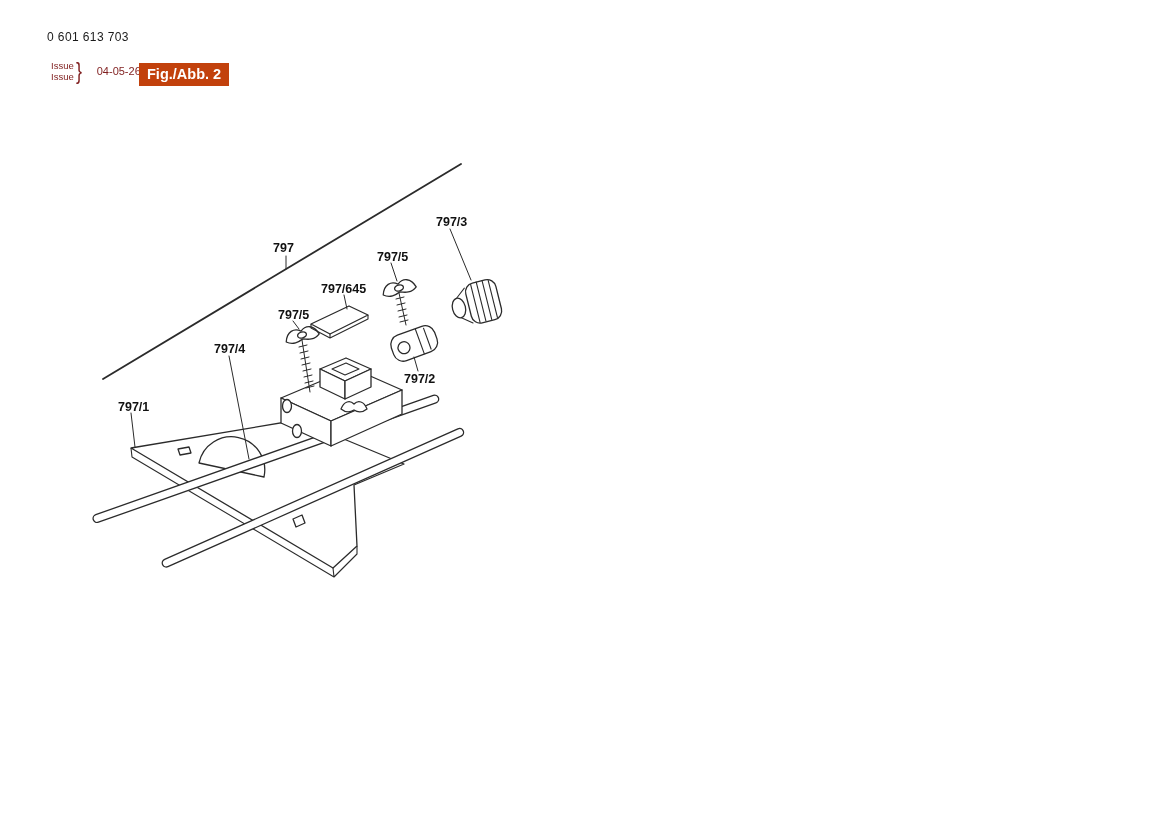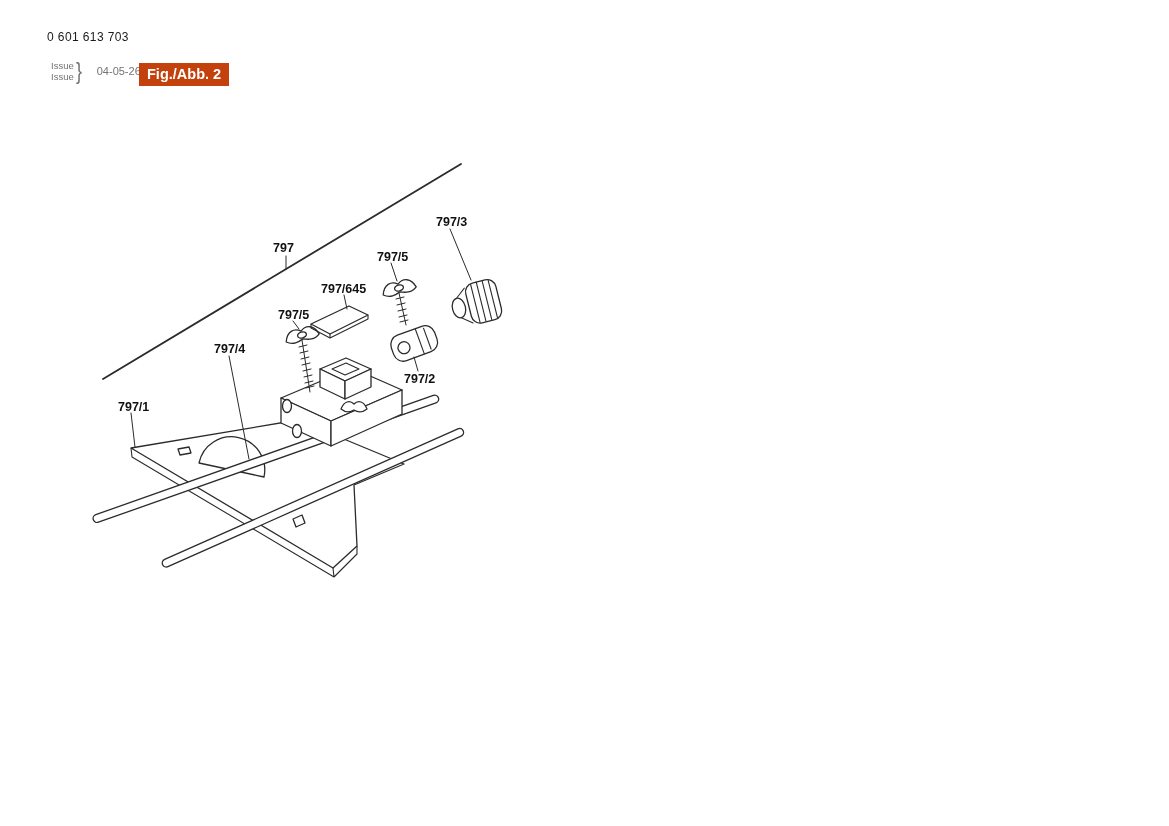--- a/index.html
+++ b/index.html
@@ -18,21 +18,21 @@
     font-size: 12px;
     color: #1a1a1a;
     letter-spacing: 0.4px;
   }
   .issue-row {
     position: absolute;
     left: 51px;
     top: 57px;
     display: flex;
     align-items: center;
-    color: #737373;
+    color: #7f1d1d;
   }
   .issue-col {
     display: flex;
     flex-direction: column;
     font-size: 9.5px;
     line-height: 1.2;
   }
   .brace {
     display: inline-block;
     font-size: 24px;

